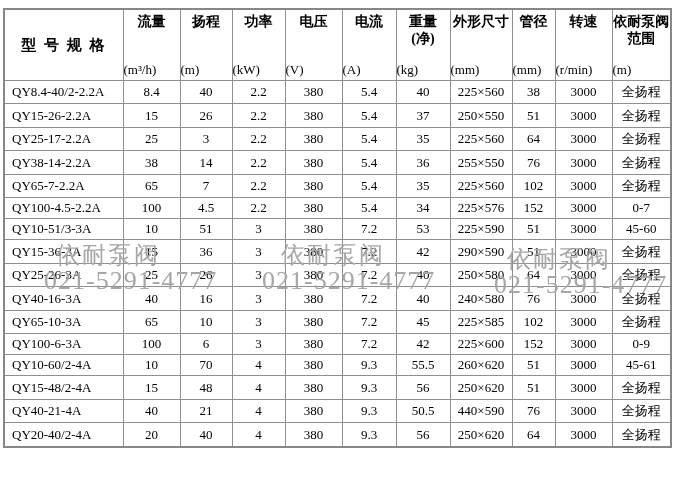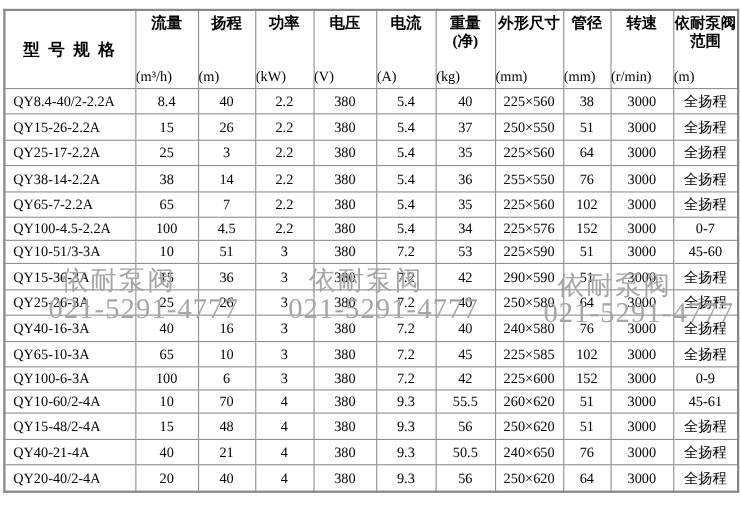--- a/index.html
+++ b/index.html
@@ -384,21 +384,21 @@
         <td>全扬程</td>
       </tr>
       <tr>
         <td class="model">QY40-21-4A</td>
         <td>40</td>
         <td>21</td>
         <td>4</td>
         <td>380</td>
         <td>9.3</td>
         <td>50.5</td>
-        <td>240×650</td>
+        <td>440×590</td>
         <td>76</td>
         <td>3000</td>
         <td>全扬程</td>
       </tr>
       <tr>
         <td class="model">QY20-40/2-4A</td>
         <td>20</td>
         <td>40</td>
         <td>4</td>
         <td>380</td>

